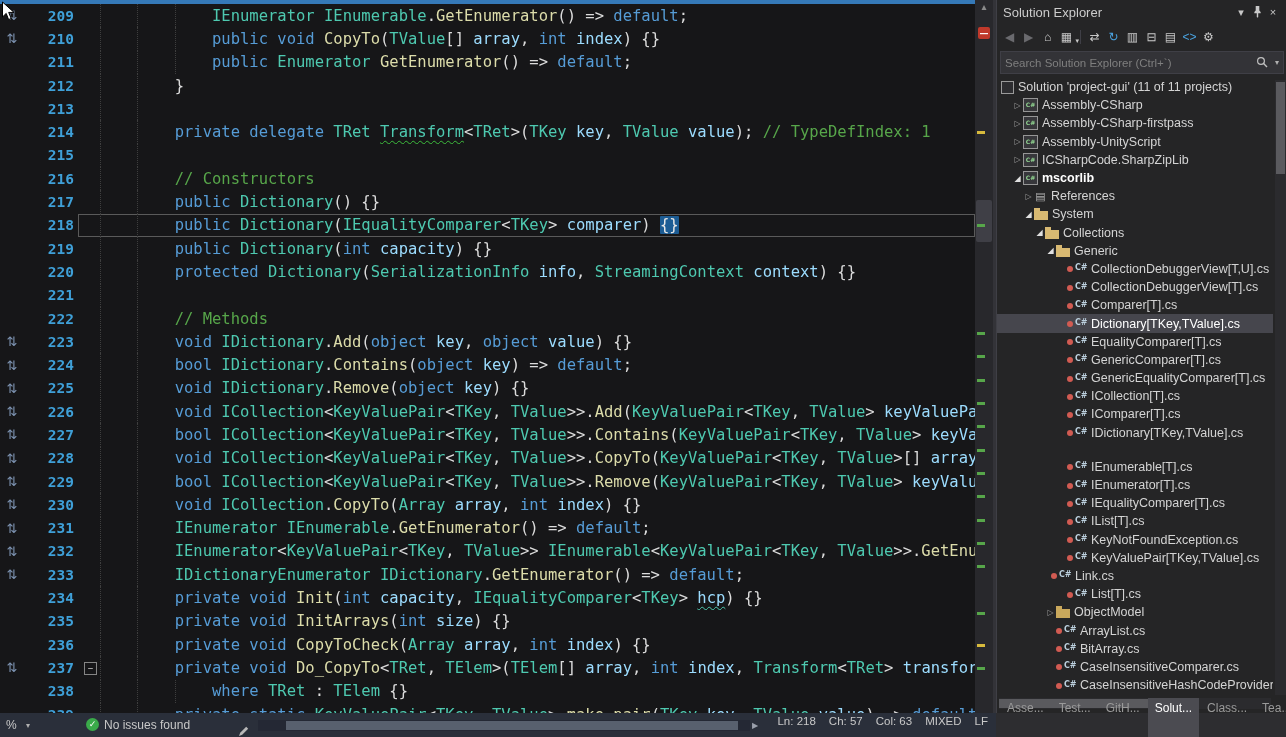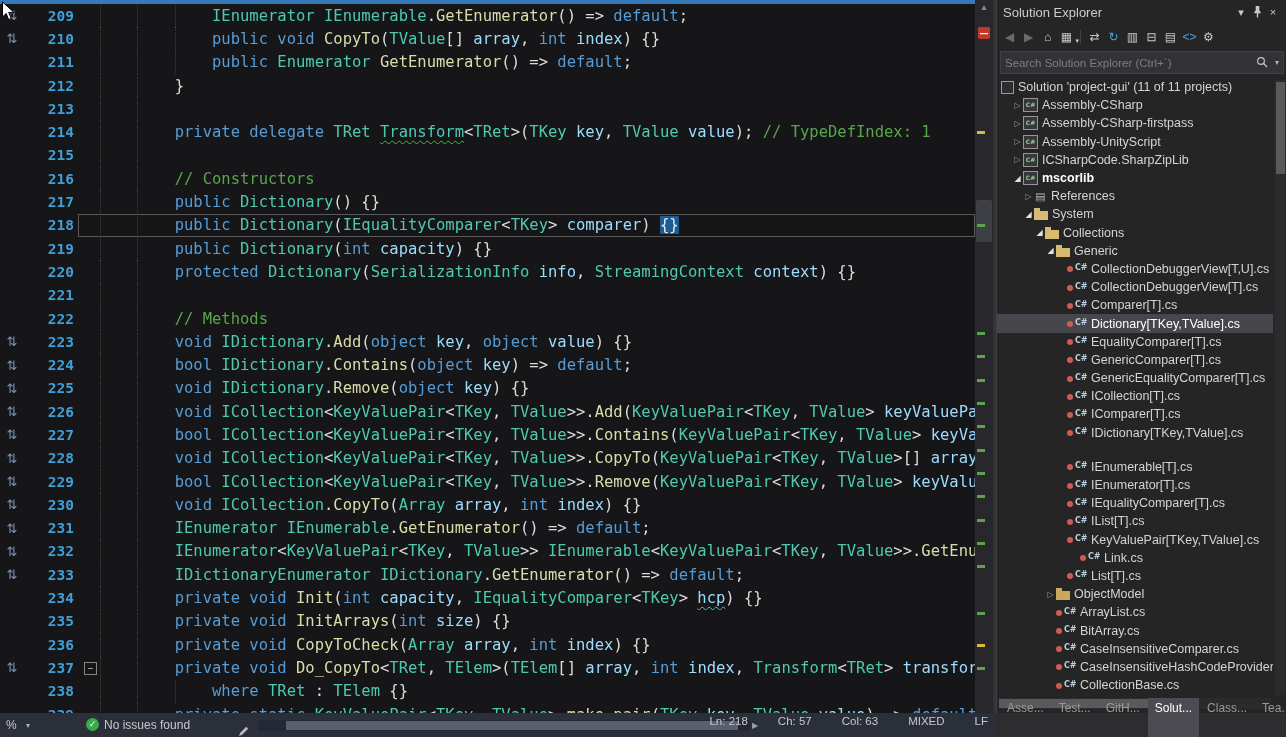--- a/index.html
+++ b/index.html
@@ -85,21 +85,21 @@
   .sl{position:absolute;top:0;height:24px;display:flex;align-items:center;}
   .zoom{left:6px;}
   .zoom-dd{left:26px;font-size:8px;color:#b0b0b0;}
   .check-ic{left:86px;width:13px;height:13px;top:5px;background:#3aaa4a;border-radius:50%;color:#fff;
     font:9px/13px "DejaVu Sans",sans-serif;text-align:center;display:block;}
   .issues{left:104px;}
   .pen-ic{left:238px;top:6px;}
   .hsb{position:absolute;left:258px;top:7px;width:492px;height:11px;background:#242834;}
   .hsb-thumb{position:absolute;left:28px;top:1px;width:452px;height:9px;background:#58606e;}
   .hsb-right{position:absolute;left:752px;top:0;height:24px;display:flex;align-items:center;color:#9aa0ab;font-size:8px;}
-  .caret-info{position:absolute;right:8px;top:0;height:16px;display:flex;align-items:center;gap:30px;font-size:11.5px;}
+  .caret-info{position:absolute;right:8px;top:0;height:16px;display:flex;align-items:center;gap:13px;font-size:11.5px;}
   .caret-info span{white-space:nowrap;}
   .ptab{padding:3px 7px 22px 7px;font-size:12px;color:#9a9a9a;margin-right:1px;}
   .ptab.sel{background:#4b4b51;color:#ffffff;}
 </style>
 </head>
 <body>
 
 <div class="app">
 
   <div class="editor-pane">
@@ -444,23 +444,28 @@
           <span class="lbl">IEqualityComparer[T].cs</span>
         </div>
         <div class="trow" style="padding-left: 59px;">
           <span class="arr none"></span>
           <span class="tico ic-file"></span>
           <span class="lbl">IList[T].cs</span>
         </div>
         <div class="trow" style="padding-left: 59px;">
           <span class="arr none"></span>
           <span class="tico ic-file"></span>
+          <span class="lbl">KeyNotFoundException.cs</span>
+        </div>
+        <div class="trow" style="padding-left: 59px;">
+          <span class="arr none"></span>
+          <span class="tico ic-file"></span>
           <span class="lbl">KeyValuePair[TKey,TValue].cs</span>
         </div>
-        <div class="trow" style="padding-left: 72px; text-align: right;">
+        <div class="trow" style="padding-left: 43px; text-align: right;">
           <span class="arr none"></span>
           <span class="tico ic-file"></span>
           <span class="lbl">Link.cs</span>
         </div>
         <div class="trow" style="padding-left: 59px;">
           <span class="arr none"></span>
           <span class="tico ic-file"></span>
           <span class="lbl">List[T].cs</span>
         </div>
         <div class="trow" style="padding-left: 48px;">

